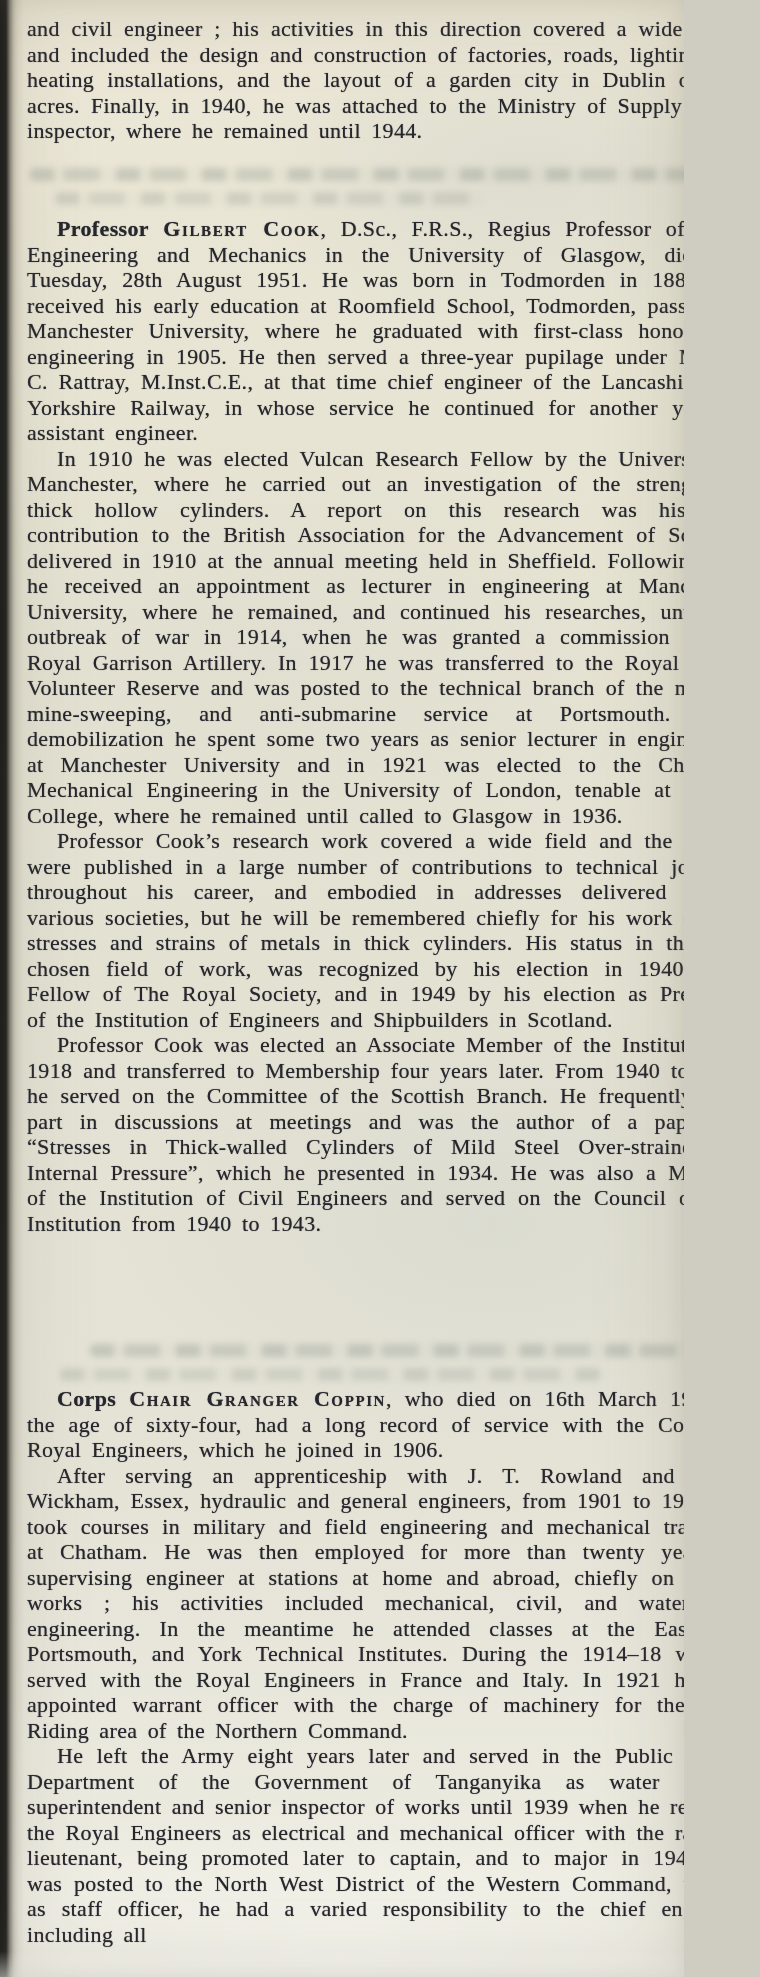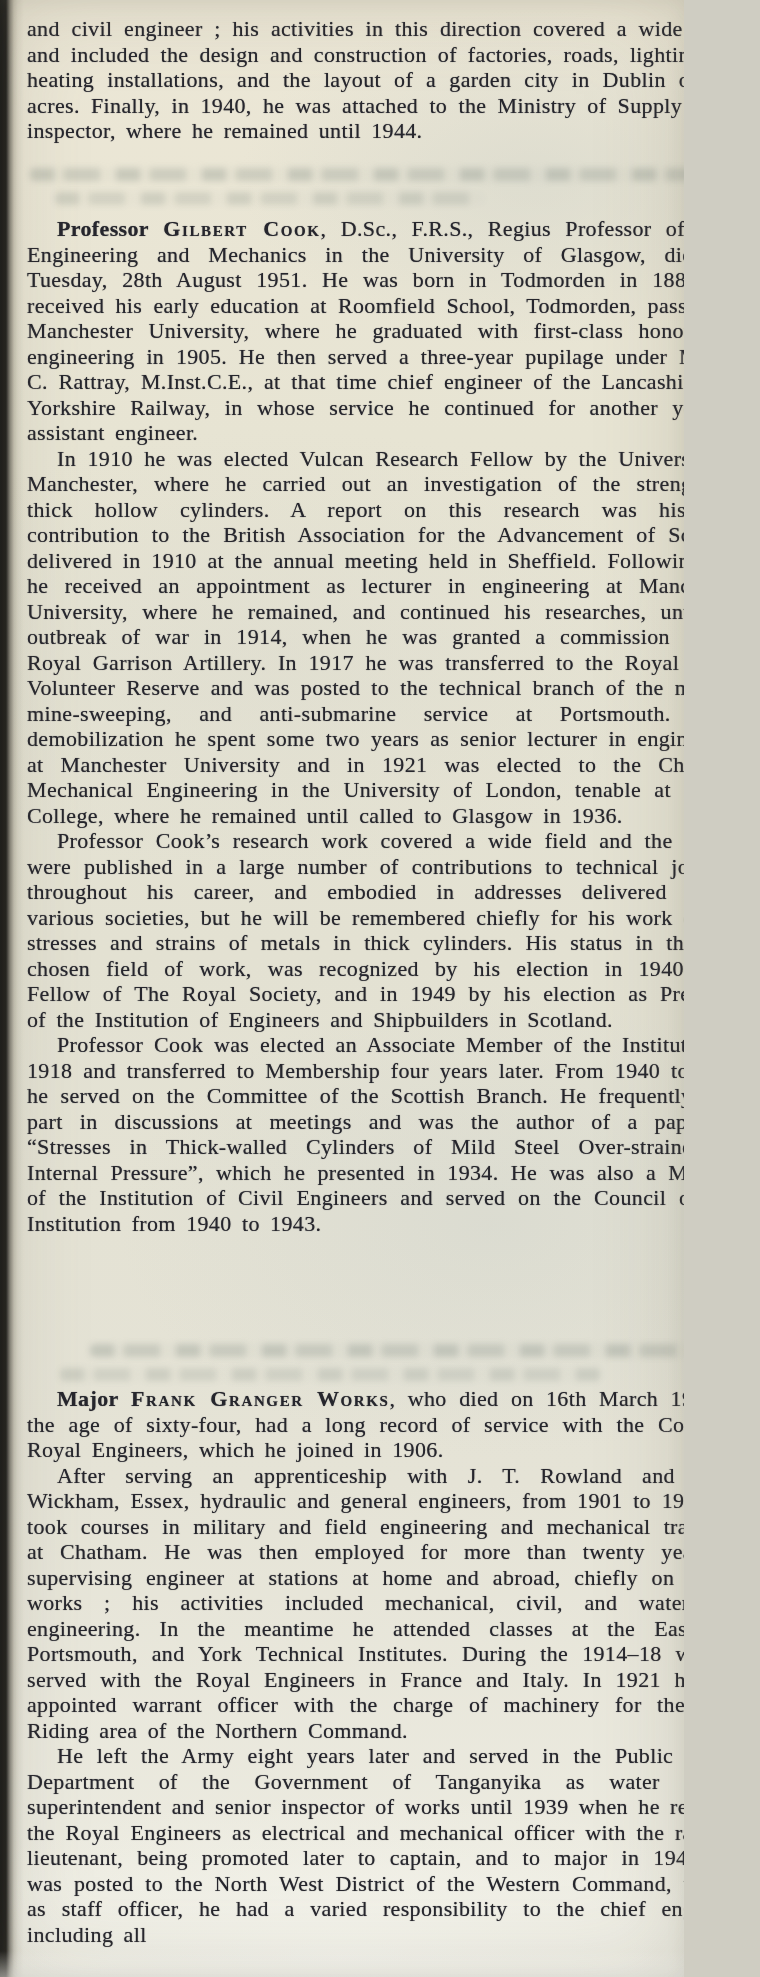--- a/index.html
+++ b/index.html
@@ -90,21 +90,21 @@
     </div>
 
     <div class="section" id="section-cook">
       <p class="para"><span class="lead-word">Professor</span> <span class="person-name">Gilbert Cook</span><span>, D.Sc., F.R.S., Regius Professor of Civil Engineering and Mechanics in the University of Glasgow, died on Tuesday, 28th August 1951. He was born in Todmorden in 1885 and received his early education at Roomfield School, Todmorden, passing to Manchester University, where he graduated with first-class honours in engineering in 1905. He then served a three-year pupilage under Mr. D. C. Rattray, M.Inst.C.E., at that time chief engineer of the Lancashire and Yorkshire Railway, in whose service he continued for another year as assistant engineer.</span></p>
       <p class="para">In 1910 he was elected Vulcan Research Fellow by the University of Manchester, where he carried out an investigation of the strength of thick hollow cylinders. A report on this research was his first contribution to the British Association for the Advancement of Science, delivered in 1910 at the annual meeting held in Sheffield. Following this he received an appointment as lecturer in engineering at Manchester University, where he remained, and continued his researches, until the outbreak of war in 1914, when he was granted a commission in the Royal Garrison Artillery. In 1917 he was transferred to the Royal Naval Volunteer Reserve and was posted to the technical branch of the mining, mine-sweeping, and anti-submarine service at Portsmouth. After demobilization he spent some two years as senior lecturer in engineering at Manchester University and in 1921 was elected to the Chair of Mechanical Engineering in the University of London, tenable at King’s College, where he remained until called to Glasgow in 1936.</p>
       <p class="para">Professor Cook’s research work covered a wide field and the results were published in a large number of contributions to technical journals throughout his career, and embodied in addresses delivered before various societies, but he will be remembered chiefly for his work on the stresses and strains of metals in thick cylinders. His status in this, his chosen field of work, was recognized by his election in 1940 as a Fellow of The Royal Society, and in 1949 by his election as President of the Institution of Engineers and Shipbuilders in Scotland.</p>
       <p class="para">Professor Cook was elected an Associate Member of the Institution in 1918 and transferred to Membership four years later. From 1940 to 1942 he served on the Committee of the Scottish Branch. He frequently took part in discussions at meetings and was the author of a paper on “Stresses in Thick-walled Cylinders of Mild Steel Over-strained by Internal Pressure”, which he presented in 1934. He was also a Member of the Institution of Civil Engineers and served on the Council of that Institution from 1940 to 1943.</p>
     </div>
 
     <div class="section" id="section-coppin">
-      <p class="para"><span class="lead-word">Major</span> <span class="person-name">Frank Granger Works</span><span>, who died on 16th March 1951 at the age of sixty-four, had a long record of service with the Corps of Royal Engineers, which he joined in 1906.</span></p>
+      <p class="para"><span class="lead-word">Corps</span> <span class="person-name">Chair Granger Coppin</span><span>, who died on 16th March 1951 at the age of sixty-four, had a long record of service with the Corps of Royal Engineers, which he joined in 1906.</span></p>
       <p class="para">After serving an apprenticeship with J. T. Rowland and Sons, Wickham, Essex, hydraulic and general engineers, from 1901 to 1906, he took courses in military and field engineering and mechanical transport at Chatham. He was then employed for more than twenty years as supervising engineer at stations at home and abroad, chiefly on public works ; his activities included mechanical, civil, and waterworks engineering. In the meantime he attended classes at the Eastleigh, Portsmouth, and York Technical Institutes. During the 1914–18 war he served with the Royal Engineers in France and Italy. In 1921 he was appointed warrant officer with the charge of machinery for the West Riding area of the Northern Command.</p>
       <p class="para">He left the Army eight years later and served in the Public Works Department of the Government of Tanganyika as water supply superintendent and senior inspector of works until 1939 when he rejoined the Royal Engineers as electrical and mechanical officer with the rank of lieutenant, being promoted later to captain, and to major in 1942. He was posted to the North West District of the Western Command, where, as staff officer, he had a varied responsibility to the chief engineer, including all</p>
     </div>
 
   </div>
 
   <div class="left-edge"></div>
   <div class="bottom-light"></div>
   <div class="vignette"></div>
 </div>

